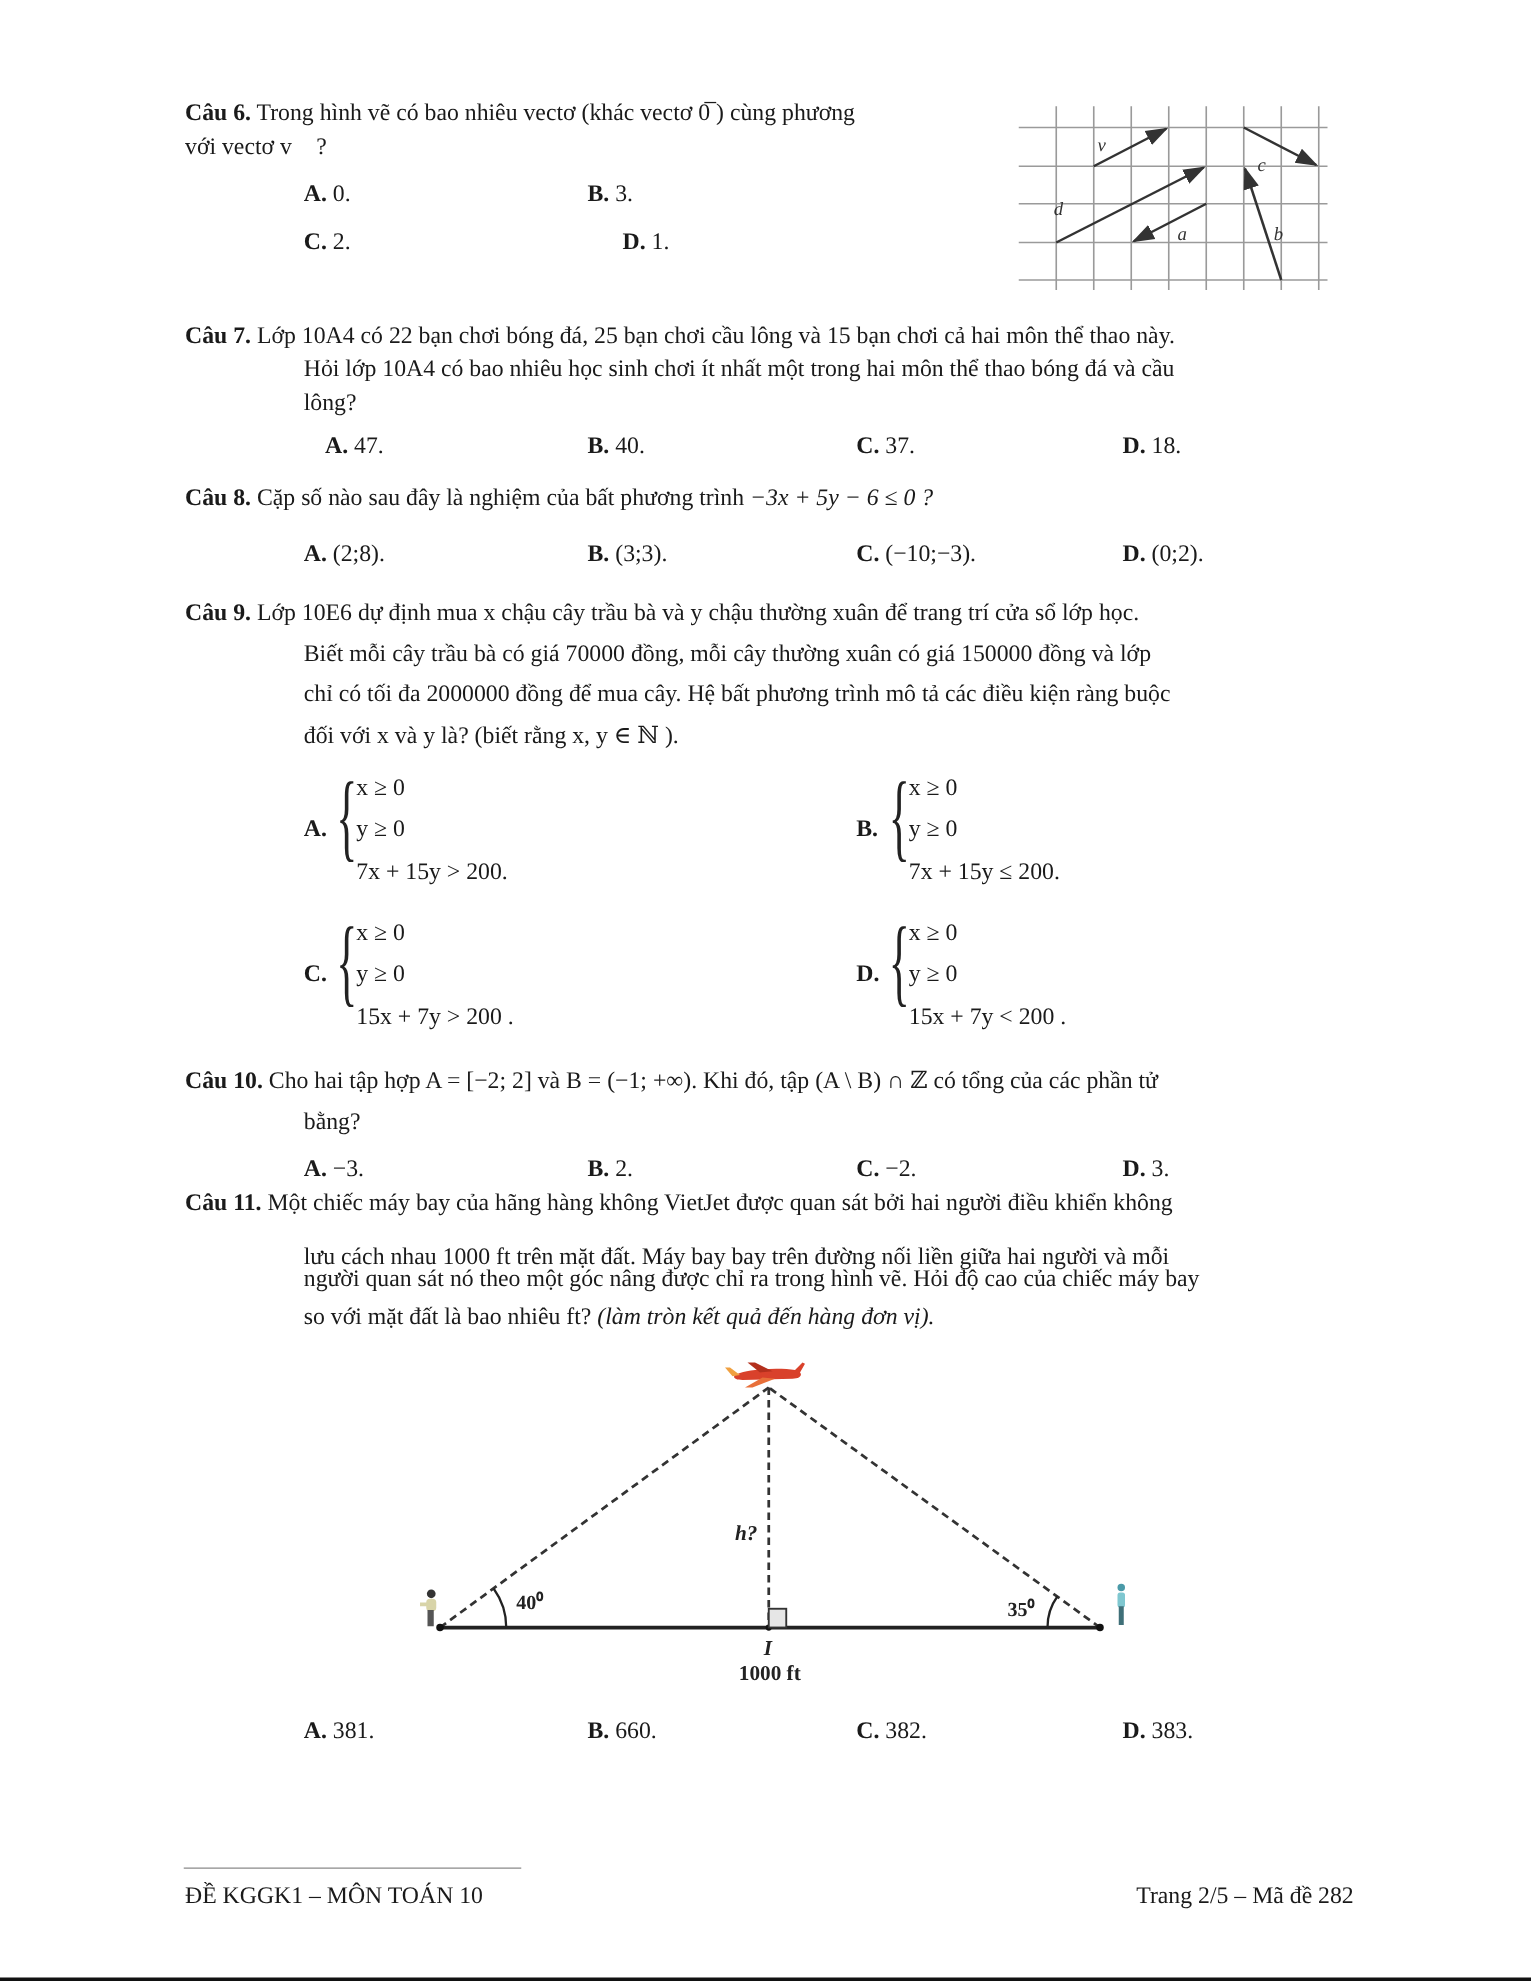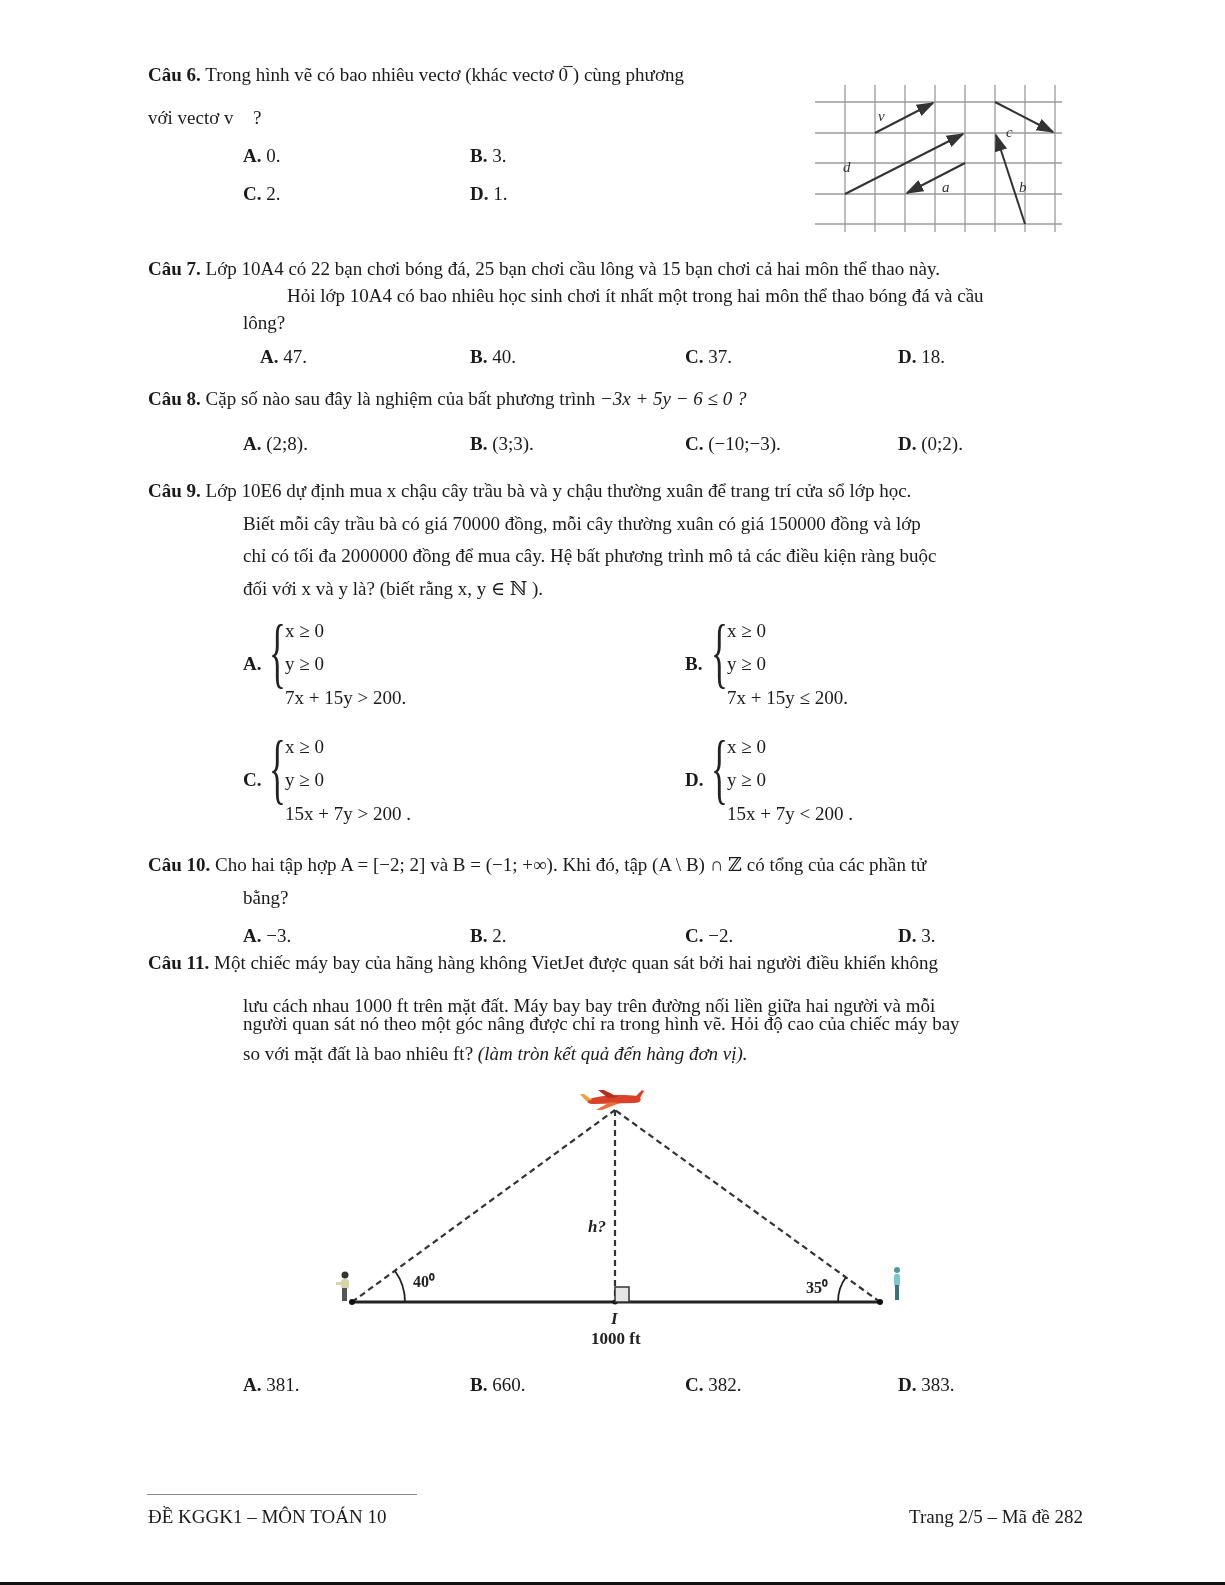--- a/index.html
+++ b/index.html
@@ -18,39 +18,39 @@
   .brace-sys .brace { position: absolute; left: 26px; top: -6px; font-size: 78px; line-height: 78px; transform: scaleX(0.45); transform-origin: left top; font-weight: 200; color: #222; }
   .brace-sys .row { position: absolute; left: 42px; white-space: nowrap; font-family: "Liberation Serif", serif; }
   .footer-rule { position: absolute; left: 147px; top: 1494px; width: 270px; height: 1px; background: #8a8a8a; }
   .page-rule { position: absolute; left: 0; top: 1582px; width: 1225px; height: 3px; background: #111; }
   svg text { font-family: "Liberation Serif", serif; }
 </style>
 </head>
 <body>
 
 <div>
-  <div class="text-line" style="left:148px; top:64px;">
+  <div class="text-line" style="left:148px; top:80px;">
     <span class="q-label">Câu 6.</span>
     <span>Trong hình vẽ có bao nhiêu vectơ (khác vectơ 0̅ ) cùng phương</span>
   </div>
   <div class="text-line" style="left:148px; top:107px;">với vectơ v⃗ ?</div>
 
   <div class="opt" style="left:243px; top:145px;">
     <span class="opt-letter">A.</span>
     <span>0.</span>
   </div>
   <div class="opt" style="left:470px; top:145px;">
     <span class="opt-letter">B.</span>
     <span>3.</span>
   </div>
   <div class="opt" style="left:243px; top:183px;">
     <span class="opt-letter">C.</span>
     <span>2.</span>
   </div>
-  <div class="opt" style="left:470px; top:183px;">
+  <div class="opt" style="left:498px; top:183px;">
     <span class="opt-letter">D.</span>
     <span>1.</span>
   </div>
 
   <svg style="position:absolute; left:810px; top:80px;" width="260" height="160" viewBox="810 80 260 160">
     <defs>
       <marker id="arr" viewBox="0 0 10 10" refX="9" refY="5" markerWidth="9" markerHeight="9" orient="auto-start-reverse">
         <path d="M0,1.5 L10,5 L0,8.5 z" fill="#333"></path>
       </marker>
     </defs>
@@ -84,21 +84,21 @@
       <text x="1019" y="192">b⃗</text>
     </g>
   </svg>
 </div>
 
 <div>
   <div class="text-line" style="left:148px; top:258px;">
     <span class="q-label">Câu 7.</span>
     <span>Lớp 10A4 có 22 bạn chơi bóng đá, 25 bạn chơi cầu lông và 15 bạn chơi cả hai môn thể thao này.</span>
   </div>
-  <div class="text-line" style="left:243px; top:285px;margin-left:44px;">Hỏi lớp 10A4 có bao nhiêu học sinh chơi ít nhất một trong hai môn thể thao bóng đá và cầu</div>
+  <div class="text-line" style="left:243px; top:285px;">Hỏi lớp 10A4 có bao nhiêu học sinh chơi ít nhất một trong hai môn thể thao bóng đá và cầu</div>
   <div class="text-line" style="left:243px; top:312px;">lông?</div>
 
   <div class="opt" style="left:260px; top:346px;">
     <span class="opt-letter">A.</span>
     <span>47.</span>
   </div>
   <div class="opt" style="left:470px; top:346px;">
     <span class="opt-letter">B.</span>
     <span>40.</span>
   </div>

